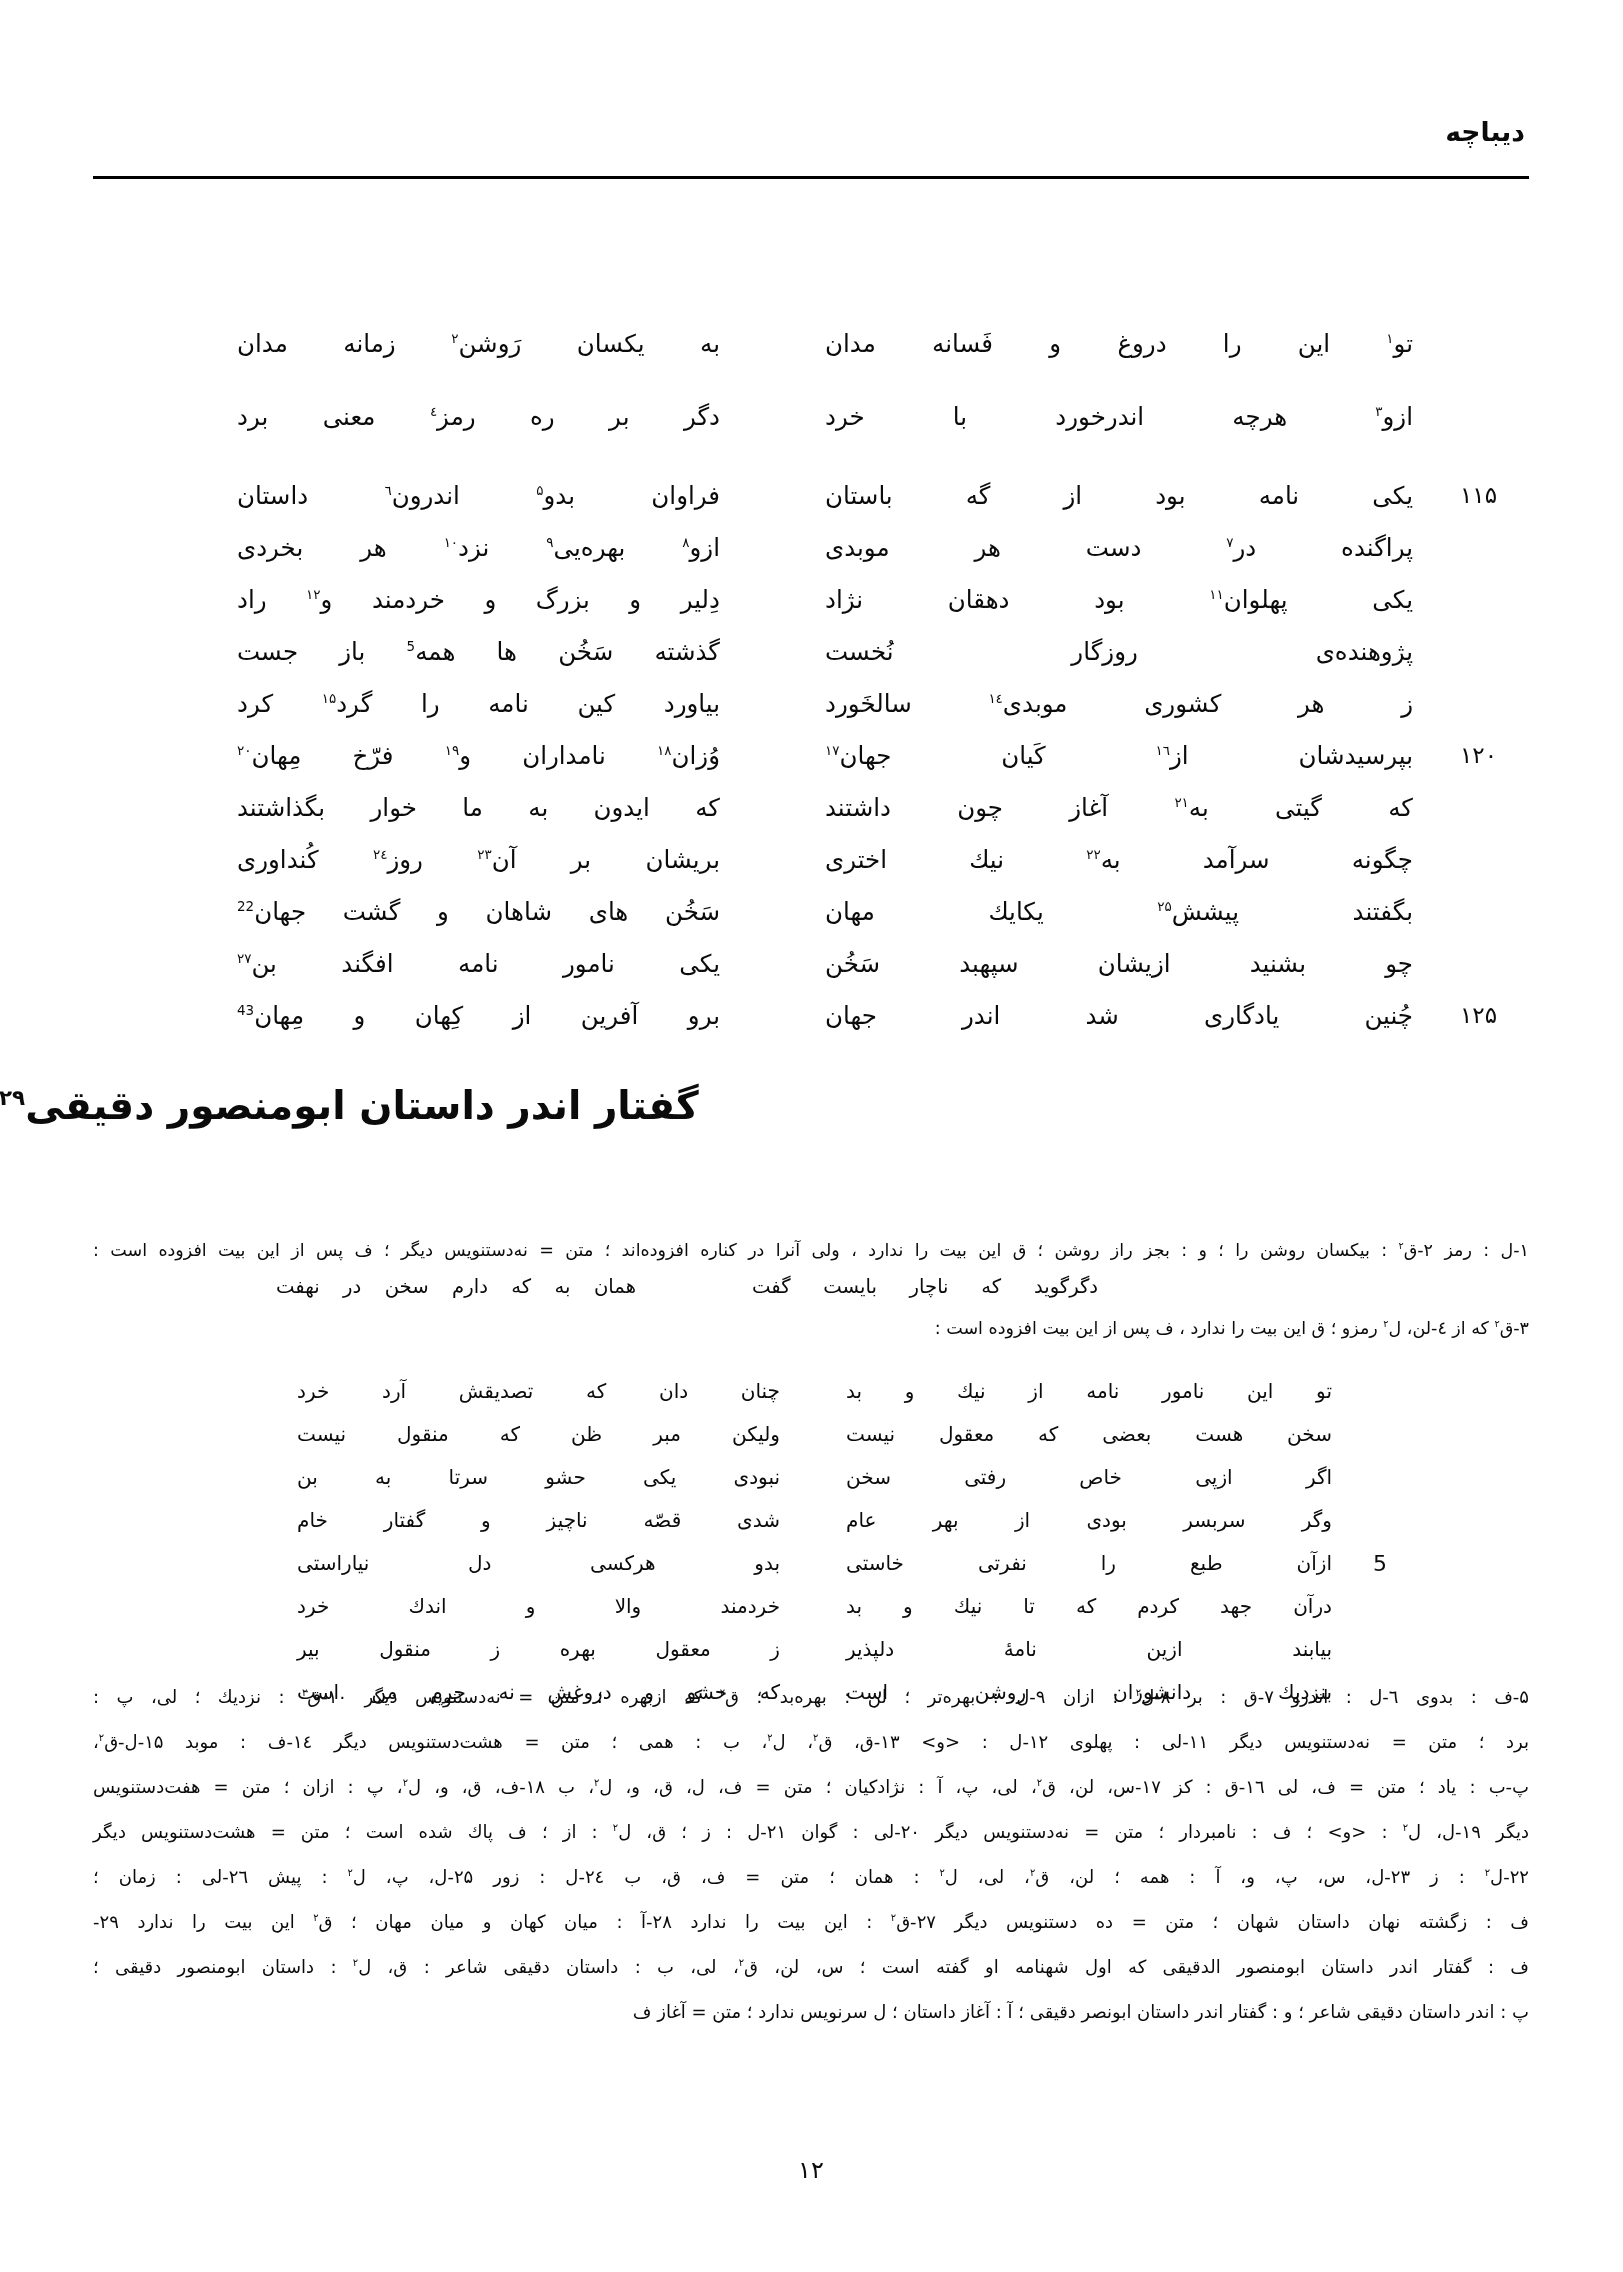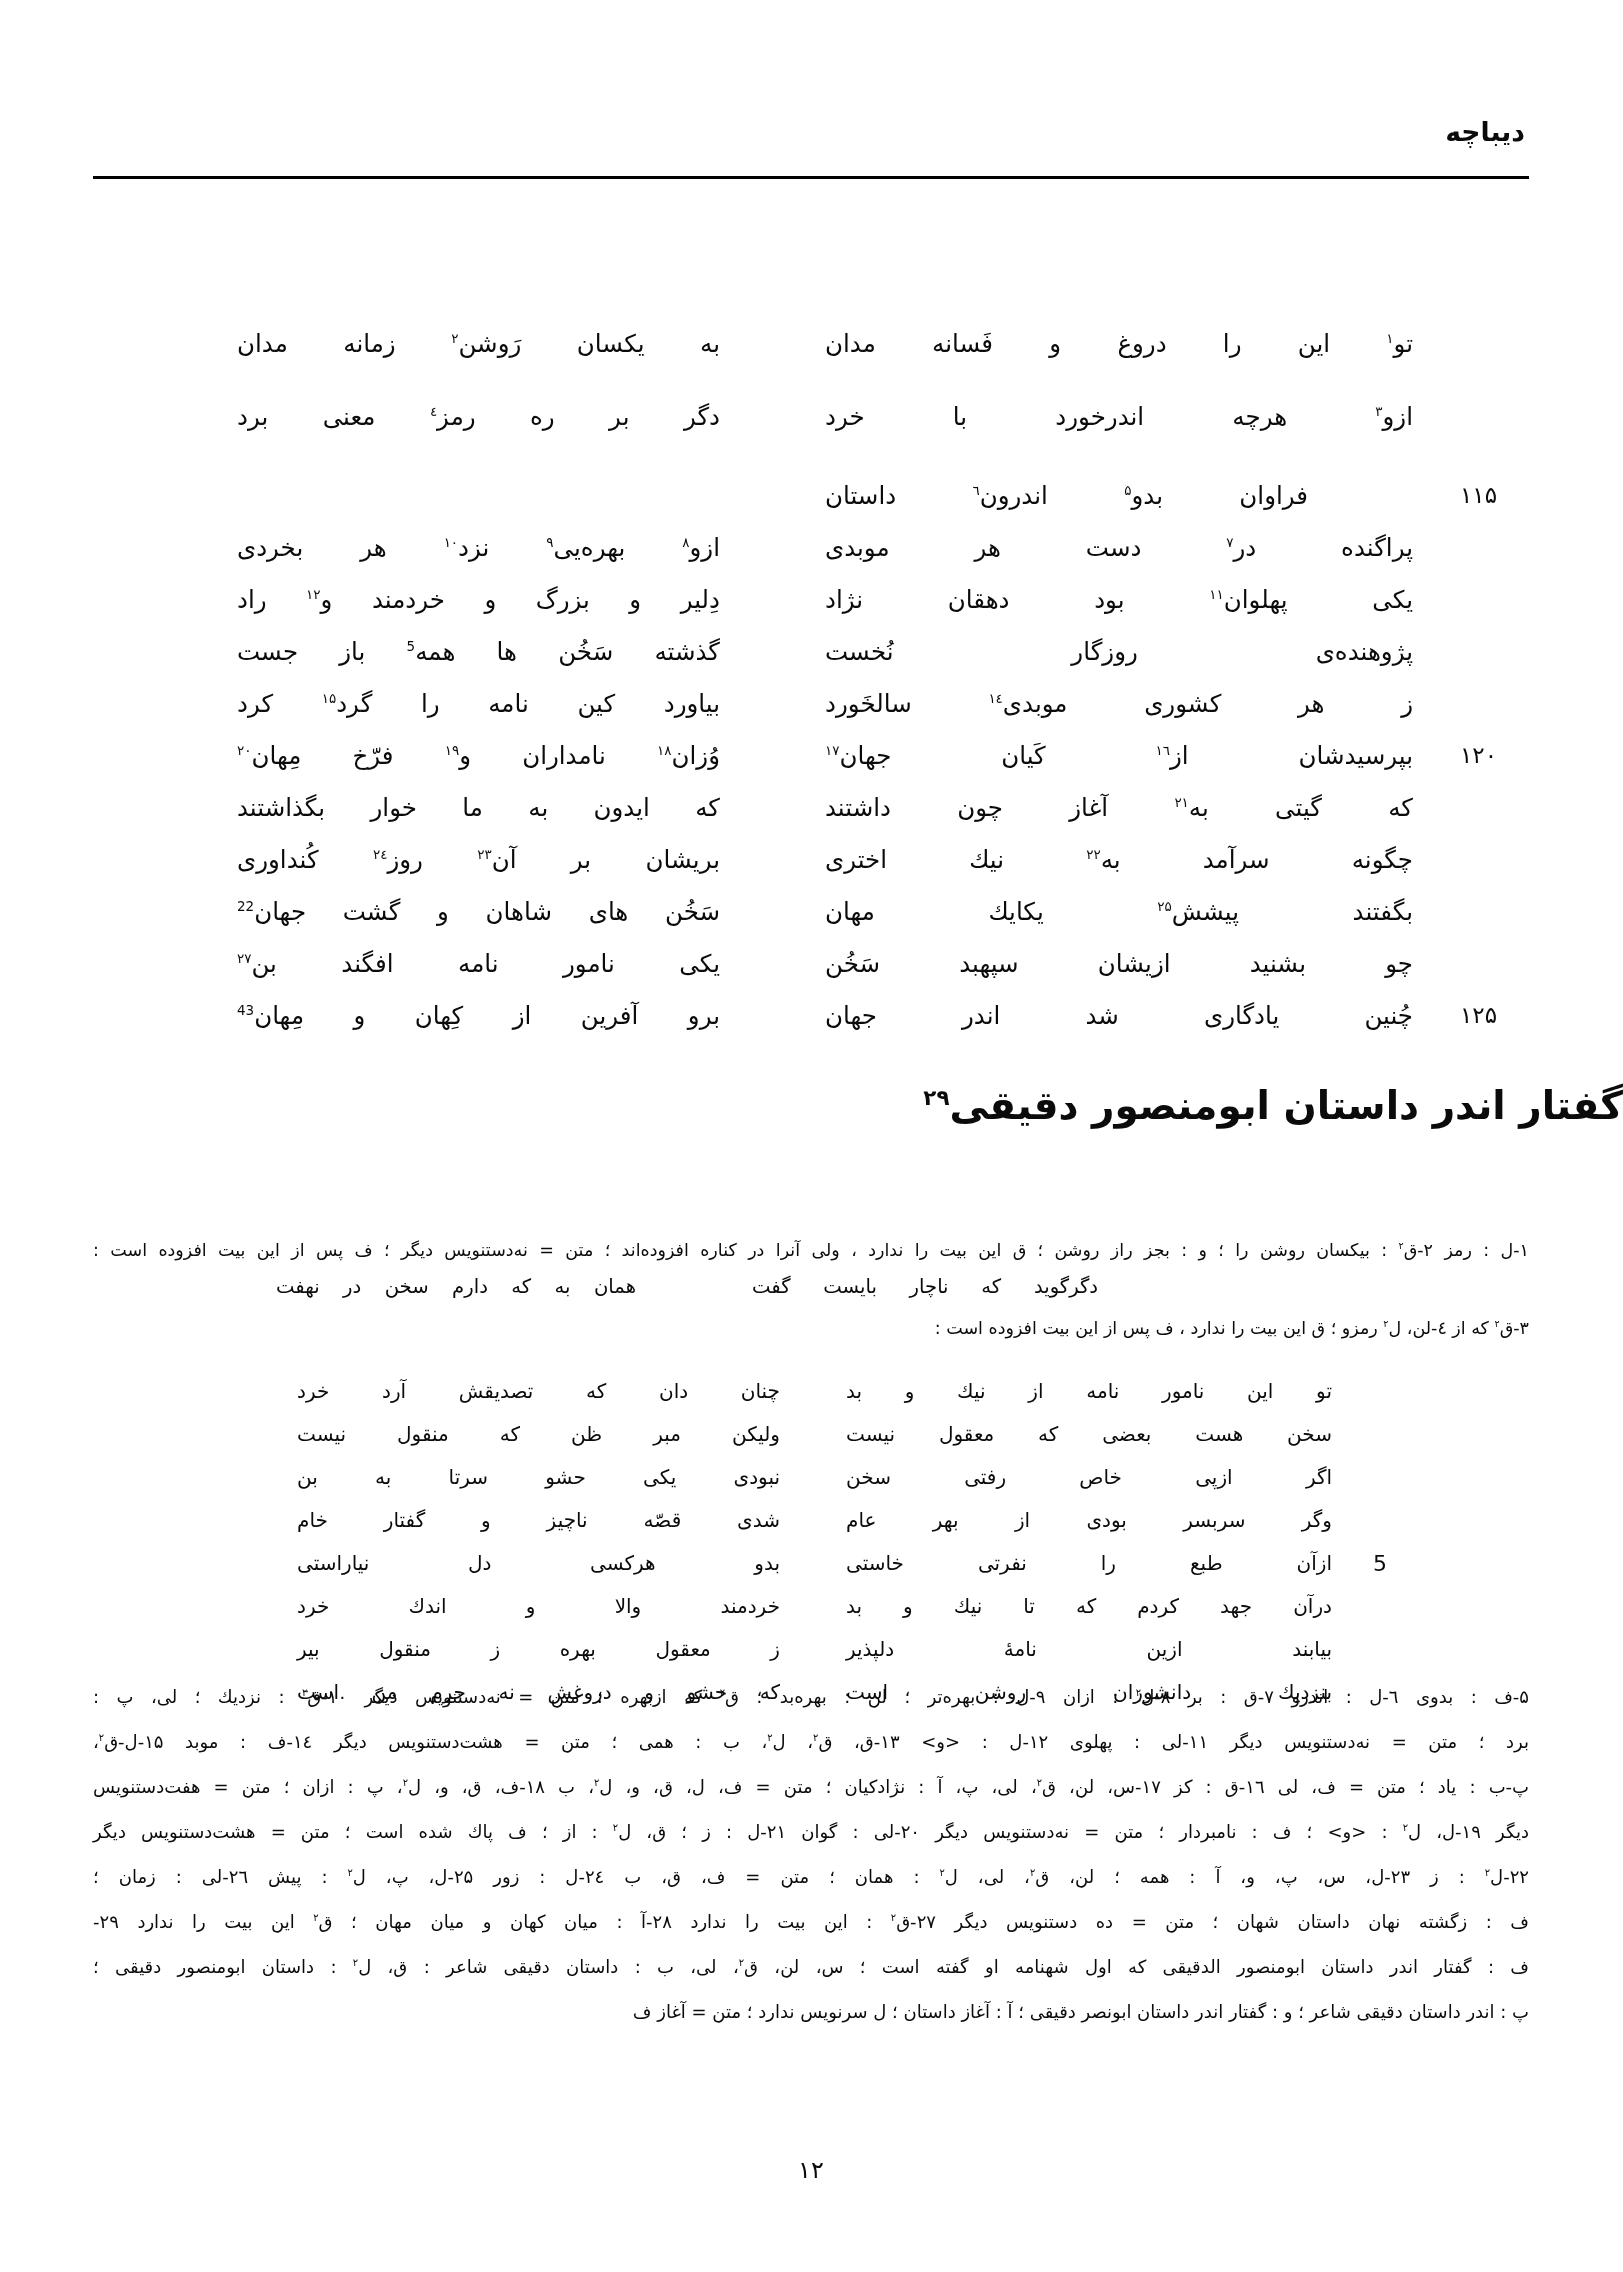--- a/index.html
+++ b/index.html
@@ -13,21 +13,21 @@
   .poem{position:absolute;top:308px;right:126px;width:1259px;}
   .prow{display:flex;align-items:center;height:52px;}
   .prow.h1{height:70px;}
   .prow.h2{height:77px;margin-bottom:14px;}
   .vnum{width:84px;font-size:23px;text-align:right;flex:none;}
   .hemi{font-size:24.5px;text-align:justify;text-align-last:justify;}
   .hemi.r{width:588px;flex:none;}
   .hgap{width:105px;flex:none;}
   .hemi.l{width:483px;flex:none;}
 
-  .heading{position:absolute;top:1083px;left:0;width:100%;text-align:right;
+  .heading{position:absolute;top:1083px;left:0;width:100%;text-align:left;
            font-size:39px;font-weight:700;letter-spacing:-0.7px;}
 
   .app-line{position:absolute;right:94px;left:94px;font-size:17.5px;
             text-align:justify;text-align-last:justify;}
   #app-line-1{top:1240px;}
   #app-line-2{top:1318px;text-align:right;text-align-last:right;}
   .app-couplet{position:absolute;top:1275px;right:525px;width:805px;display:flex;}
   .ac{font-size:19.6px;text-align:justify;text-align-last:justify;}
   .ac.r{width:346px;flex:none;margin-left:18px;}
   .acgap{width:98px;flex:none;}
@@ -65,20 +65,21 @@
       <div class="hemi l">به یکسان رَوشن<sup>۲</sup> زمانه مدان</div>
     </div>
     <div class="prow h2">
       <div class="vnum"></div>
       <div class="hemi r">ازو<sup>۳</sup> هرچه اندرخورد با خرد</div>
       <div class="hgap"></div>
       <div class="hemi l">دگر بر ره رمز<sup>٤</sup> معنی برد</div>
     </div>
     <div class="prow">
       <div class="vnum">۱۱۵</div>
+      <div class="hemi r">یکی نامه بود از گه باستان</div>
       <div class="hgap"></div>
       <div class="hemi l">فراوان بدو<sup>۵</sup> اندرون<sup>٦</sup> داستان</div>
     </div>
     <div class="prow">
       <div class="vnum"></div>
       <div class="hemi r">پراگنده در<sup>۷</sup> دست هر موبدی</div>
       <div class="hgap"></div>
       <div class="hemi l">ازو<sup>۸</sup> بهره‌یی<sup>۹</sup> نزد<sup>۱۰</sup> هر بخردی</div>
     </div>
     <div class="prow">

